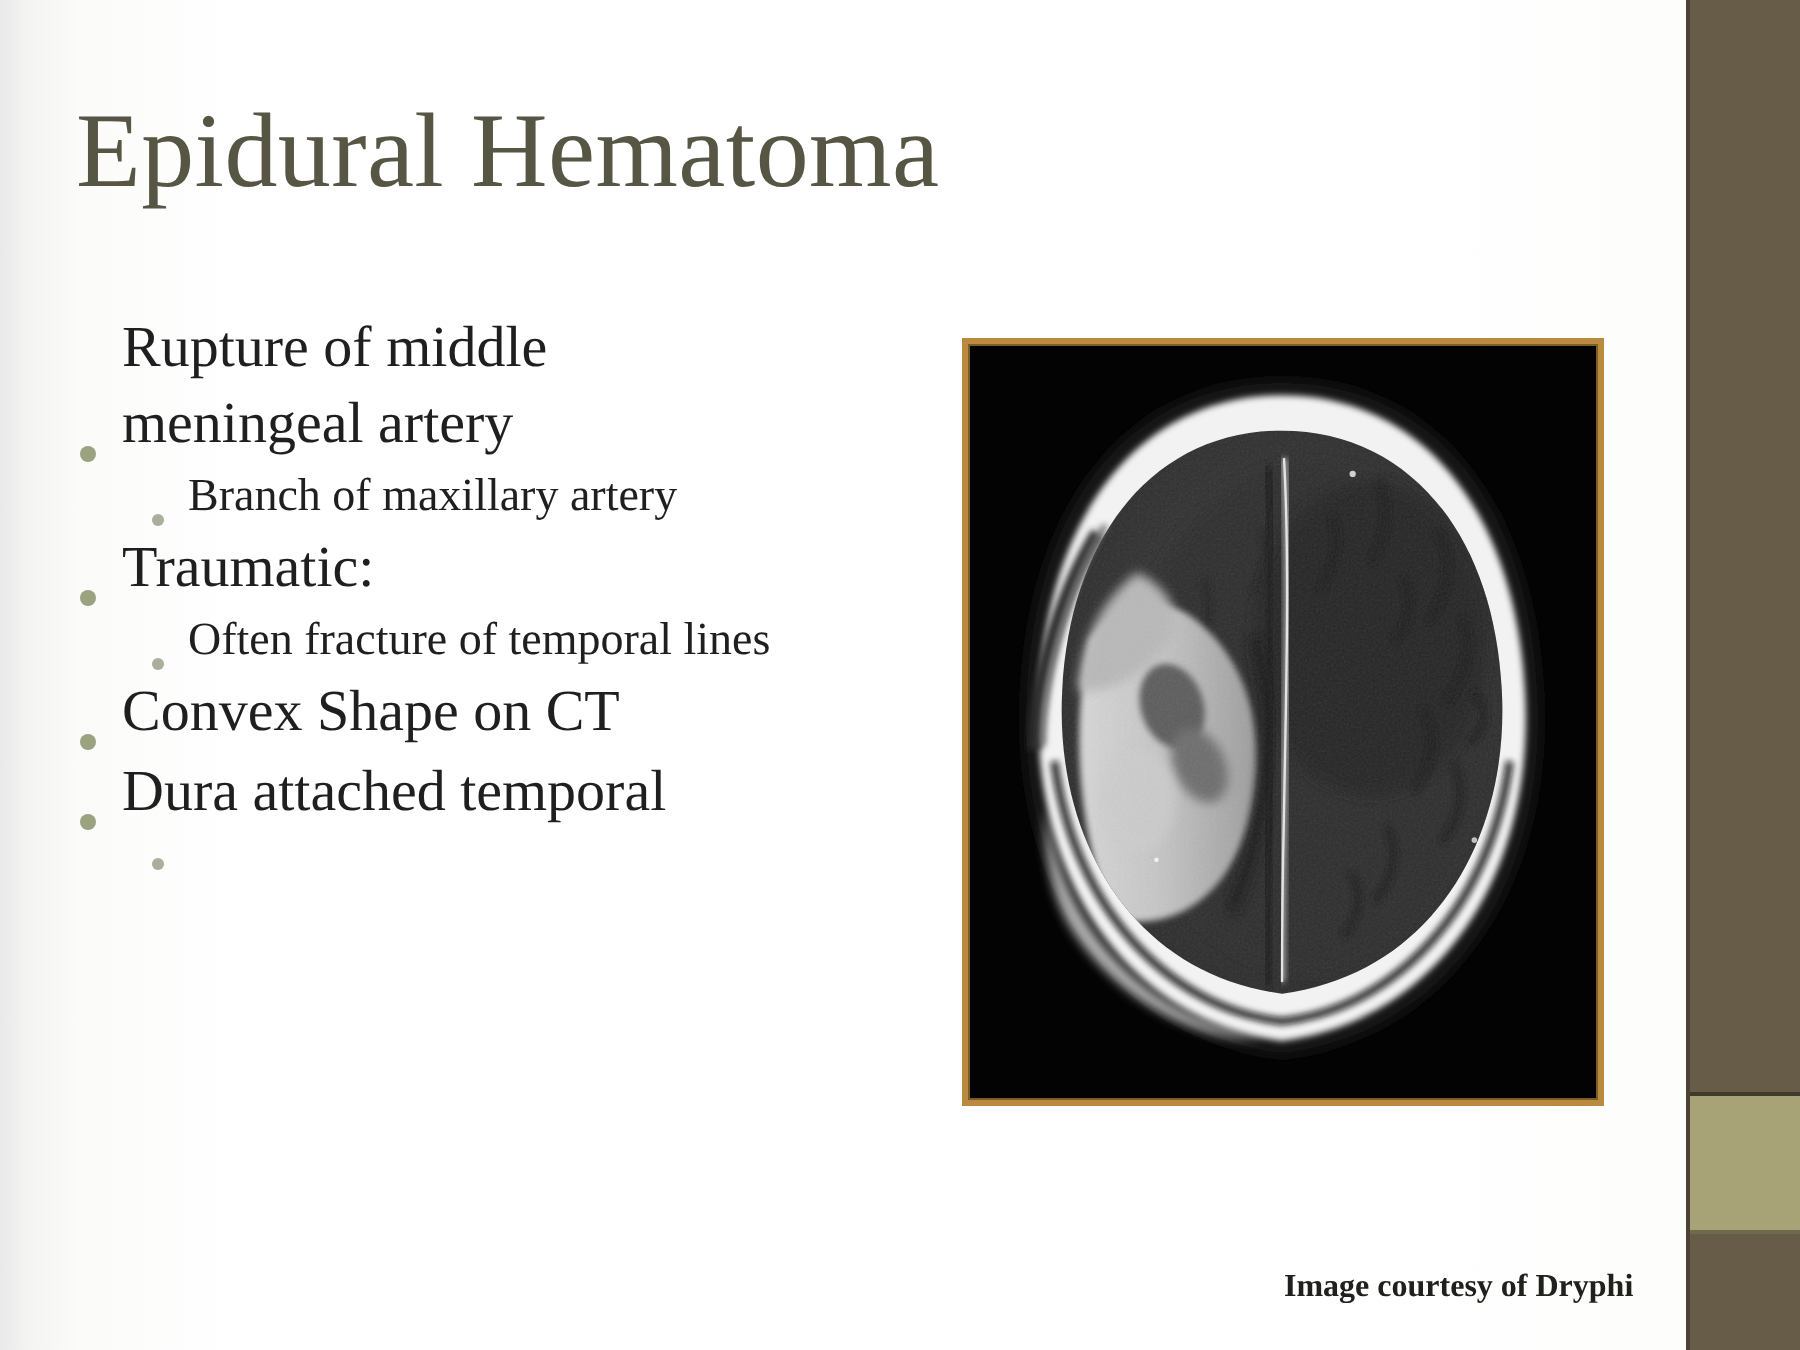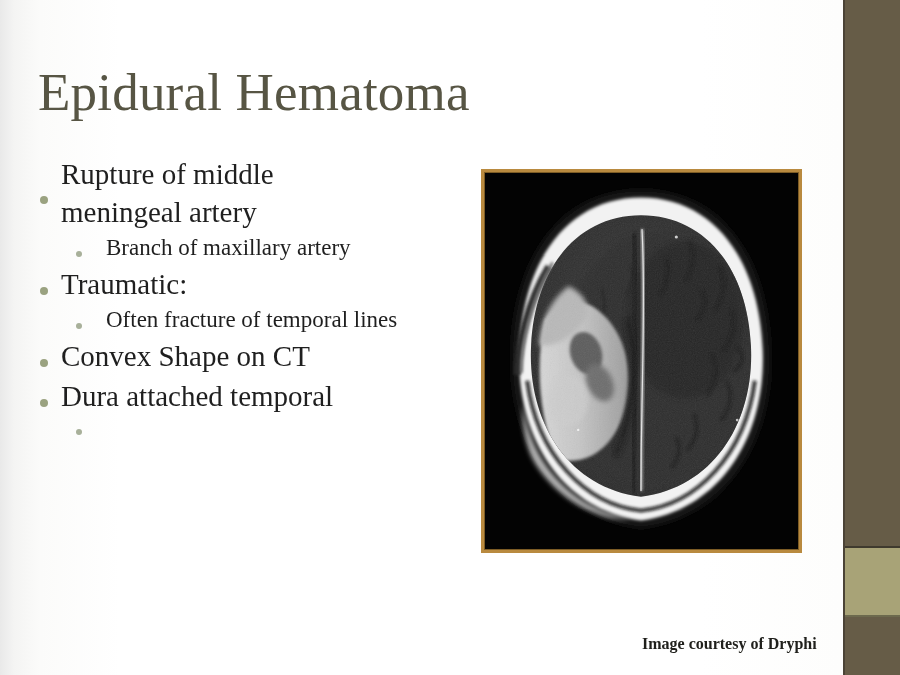--- a/index.html
+++ b/index.html
@@ -64,33 +64,32 @@
   
   #title {
     position: absolute;
     left: 38px;
     top: 44px;
     font-size: 53px;
     line-height: 64px;
     color: #575544;
     letter-spacing: 0.2px;
     white-space: nowrap;
-    margin-top: 16px;
   }
 
   
   #bullets {
     position: absolute;
     left: 40px;
     top: 155px;
     width: 420px;
   }
   .b-row {
     display: flex;
-    align-items: center;
+    align-items: flex-end;
   }
   .lvl1 {
     margin-bottom: 2px;
   }
   .lvl1 .dot {
     width: 8px;
     height: 8px;
     border-radius: 50%;
     background: #9aa280;
     margin-top: 13px;
@@ -99,21 +98,20 @@
   }
   .lvl1 .txt {
     font-size: 29px;
     line-height: 38px;
     color: #1f1f1f;
     max-width: 300px;
   }
   .lvl2 {
     margin-left: 36px;
     margin-bottom: 2px;
-    gap: 12px;
   }
   .lvl2 .dot {
     width: 6px;
     height: 6px;
     border-radius: 50%;
     background: #a8b09a;
     margin-top: 12px;
     margin-right: 12px;
     flex: 0 0 auto;
   }

